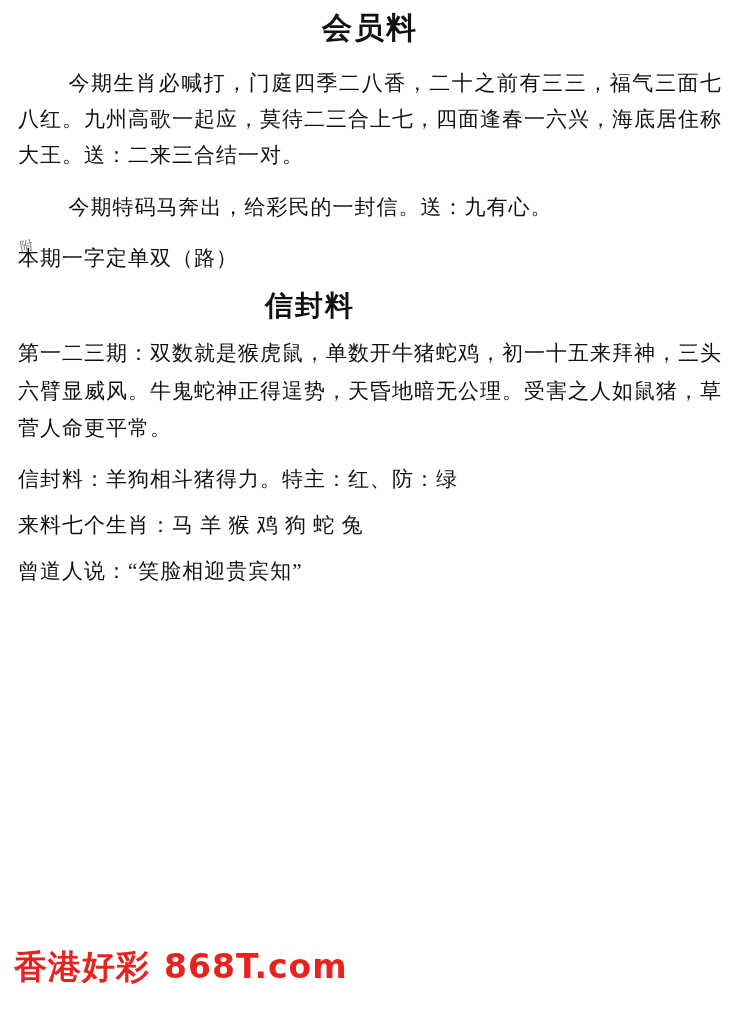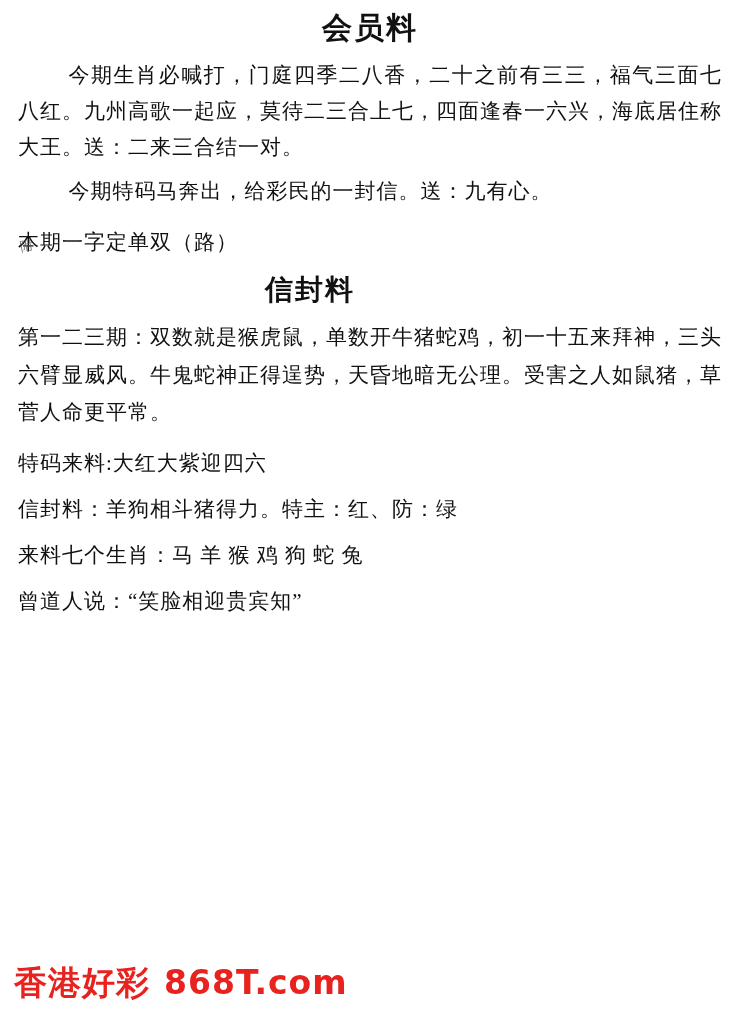--- a/index.html
+++ b/index.html
@@ -29,21 +29,21 @@
     letter-spacing: 2px;
     margin: 2px 0 6px 0;
     font-family: "DejaVu Serif", serif;
   }
   .para {
     font-size: 21px;
     line-height: 1.72;
     text-align: justify;
     text-justify: inter-ideograph;
     letter-spacing: 1px;
-    margin: 8px 0 2px 0;
+    margin: 16px 0 2px 0;
   }
   .indent {
     text-indent: 2.4em;
   }
   .para-tight {
     font-size: 21px;
     line-height: 1.7;
     letter-spacing: 1px;
     margin: 16px 0 10px 0;
   }
@@ -90,21 +90,21 @@
     font-size: 13px;
     color: #5a5a5a;
     transform: rotate(-12deg);
     font-family: "DejaVu Serif", serif;
     opacity: .8;
   }
   .watermark-bottom {
     position: absolute;
     left: 0;
     right: 0;
-    bottom: 4px;
+    bottom: 20px;
     height: 64px;
   }
   .wm-red {
     position: absolute;
     left: 14px;
     bottom: 14px;
     font-size: 33px;
     font-weight: bold;
     color: #e8231f;
     letter-spacing: 1px;
@@ -144,21 +144,20 @@
   <div class="para-tight">本期一字定单双（路）</div>
 
   <div class="row-flex">
     <div class="mid">
       <span class="section-title">信封料</span>
     </div>
   </div>
 
   <div class="block">第一二三期：双数就是猴虎鼠，单数开牛猪蛇鸡，初一十五来拜神，三头六臂显威风。牛鬼蛇神正得逞势，天昏地暗无公理。受害之人如鼠猪，草菅人命更平常。</div>
 
-  <div class="line">特码来料:大红大紫迎四六</div>
   <div class="line">信封料：羊狗相斗猪得力。特主：红、防：绿</div>
   <div class="line">来料七个生肖：马 羊 猴 鸡 狗 蛇 兔</div>
   <div class="line">曾道人说：“笑脸相迎贵宾知”</div>
 
   <div class="watermark-bottom">
     <div class="wm-red">
       <span>香港好彩</span><span class="sep"></span><span>868T.com</span>
     </div>
   </div>
 

